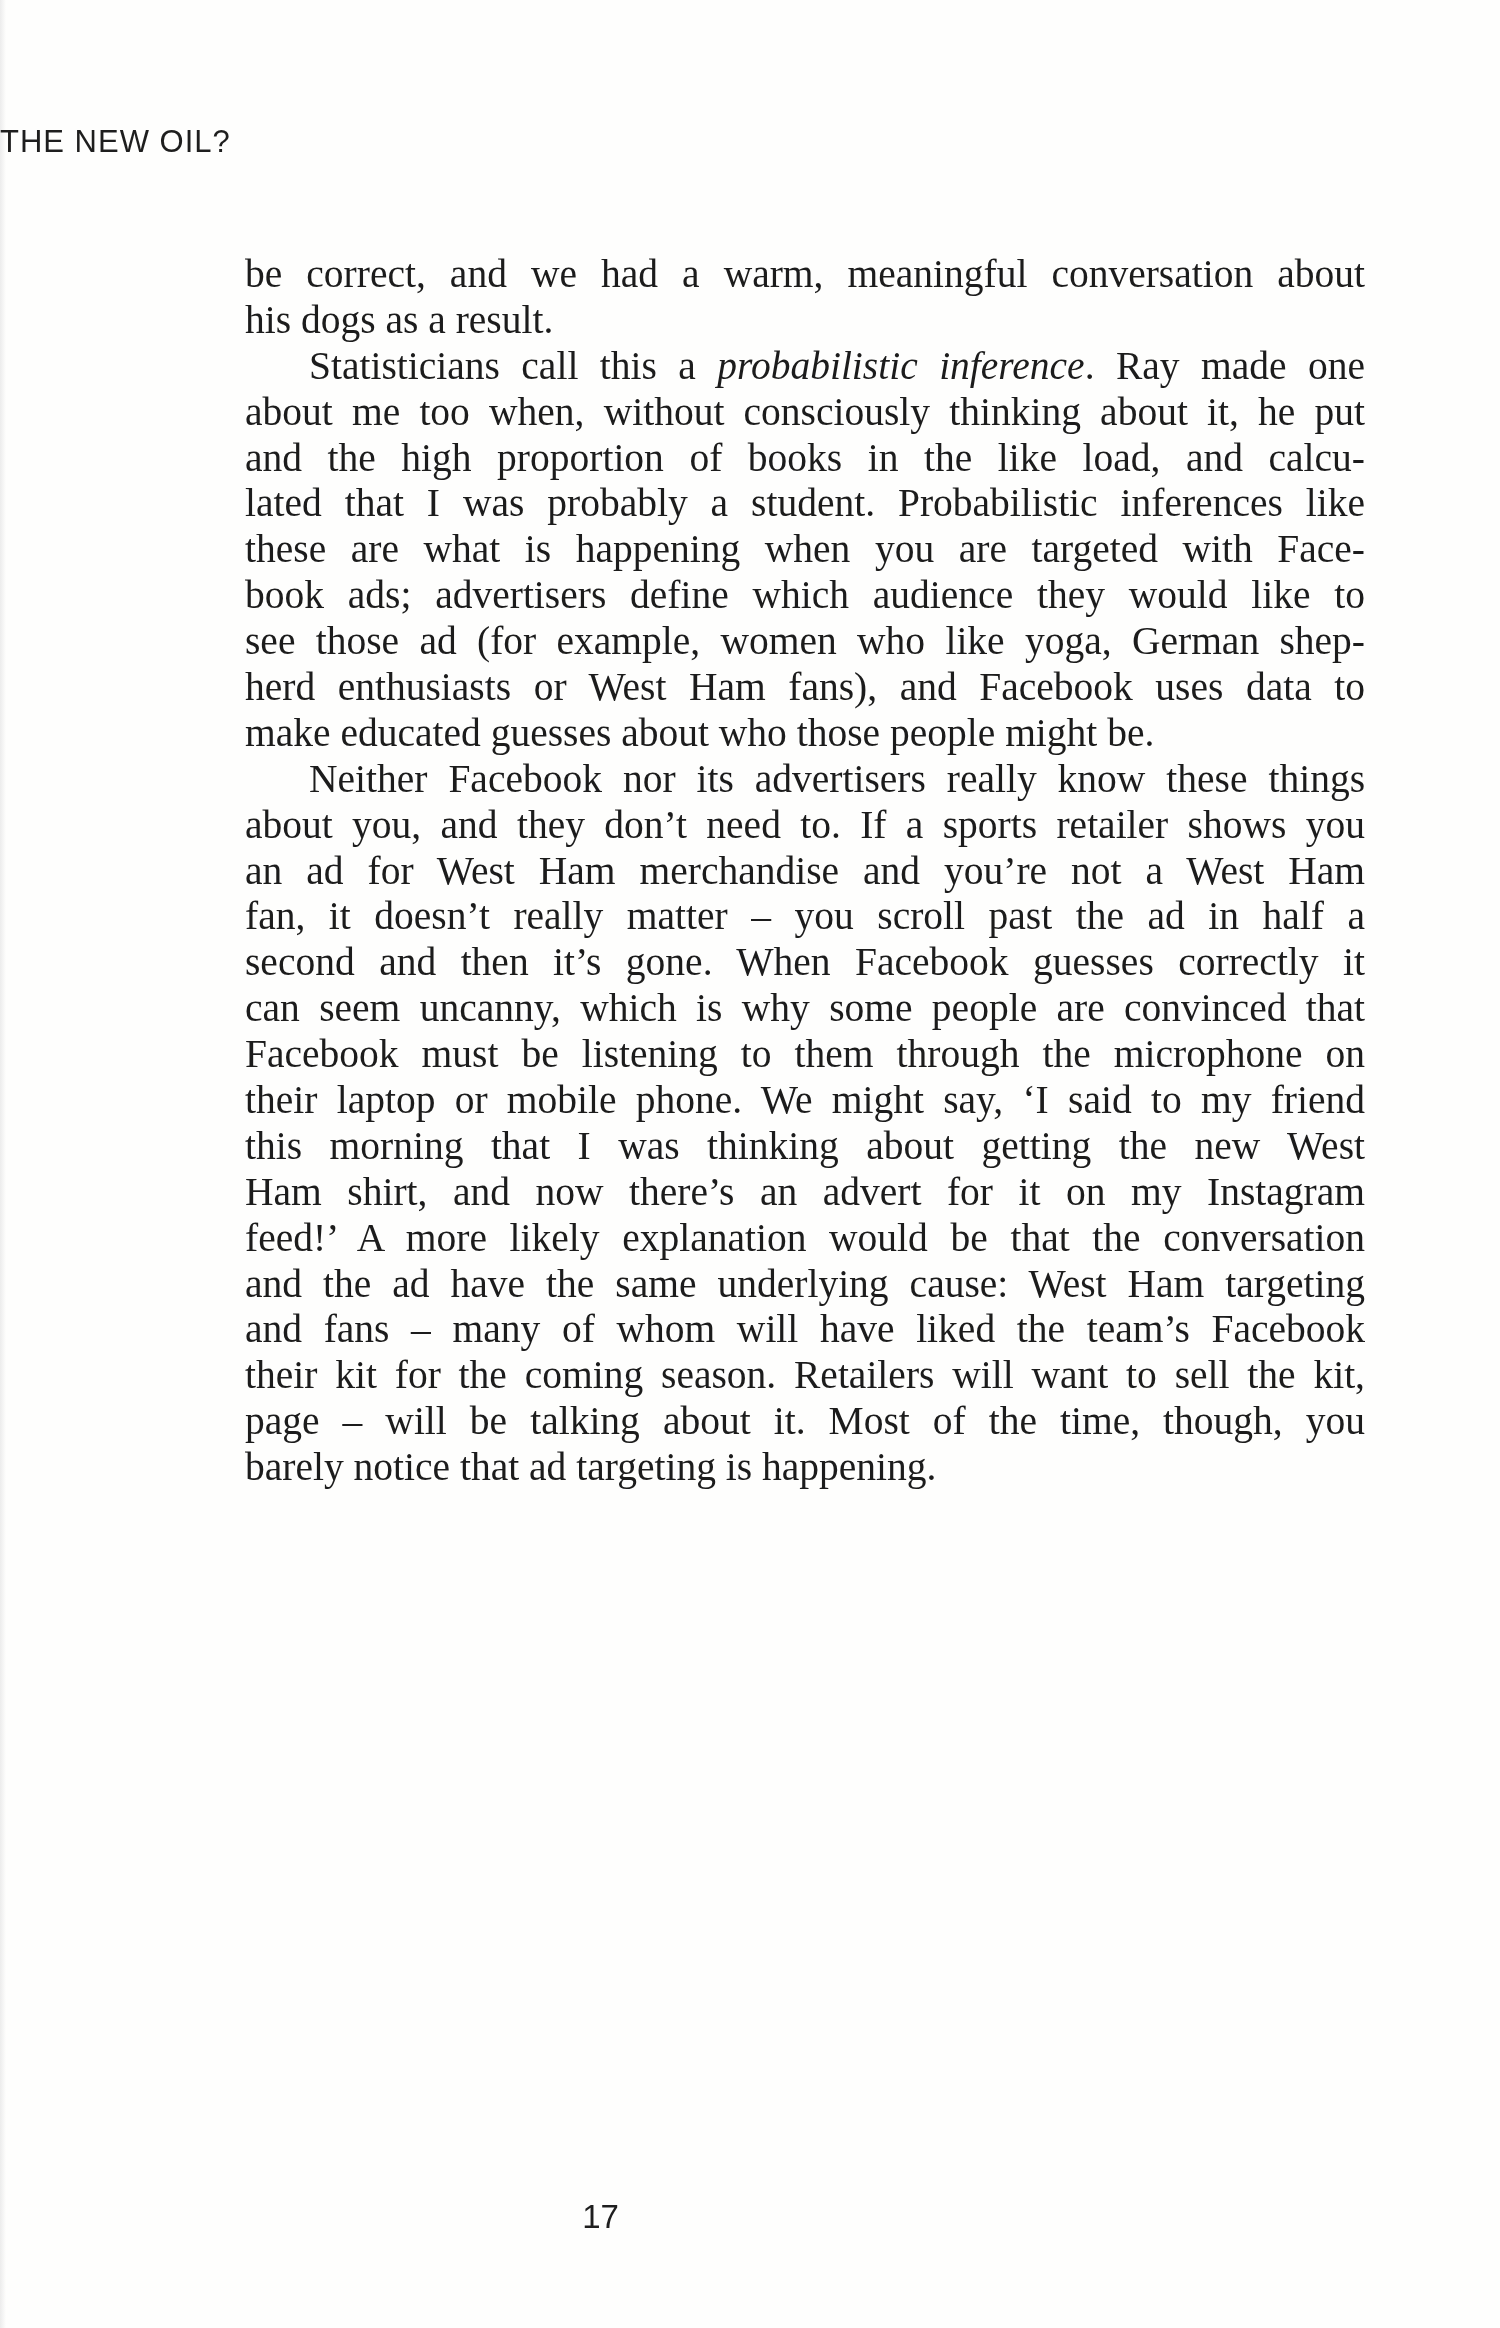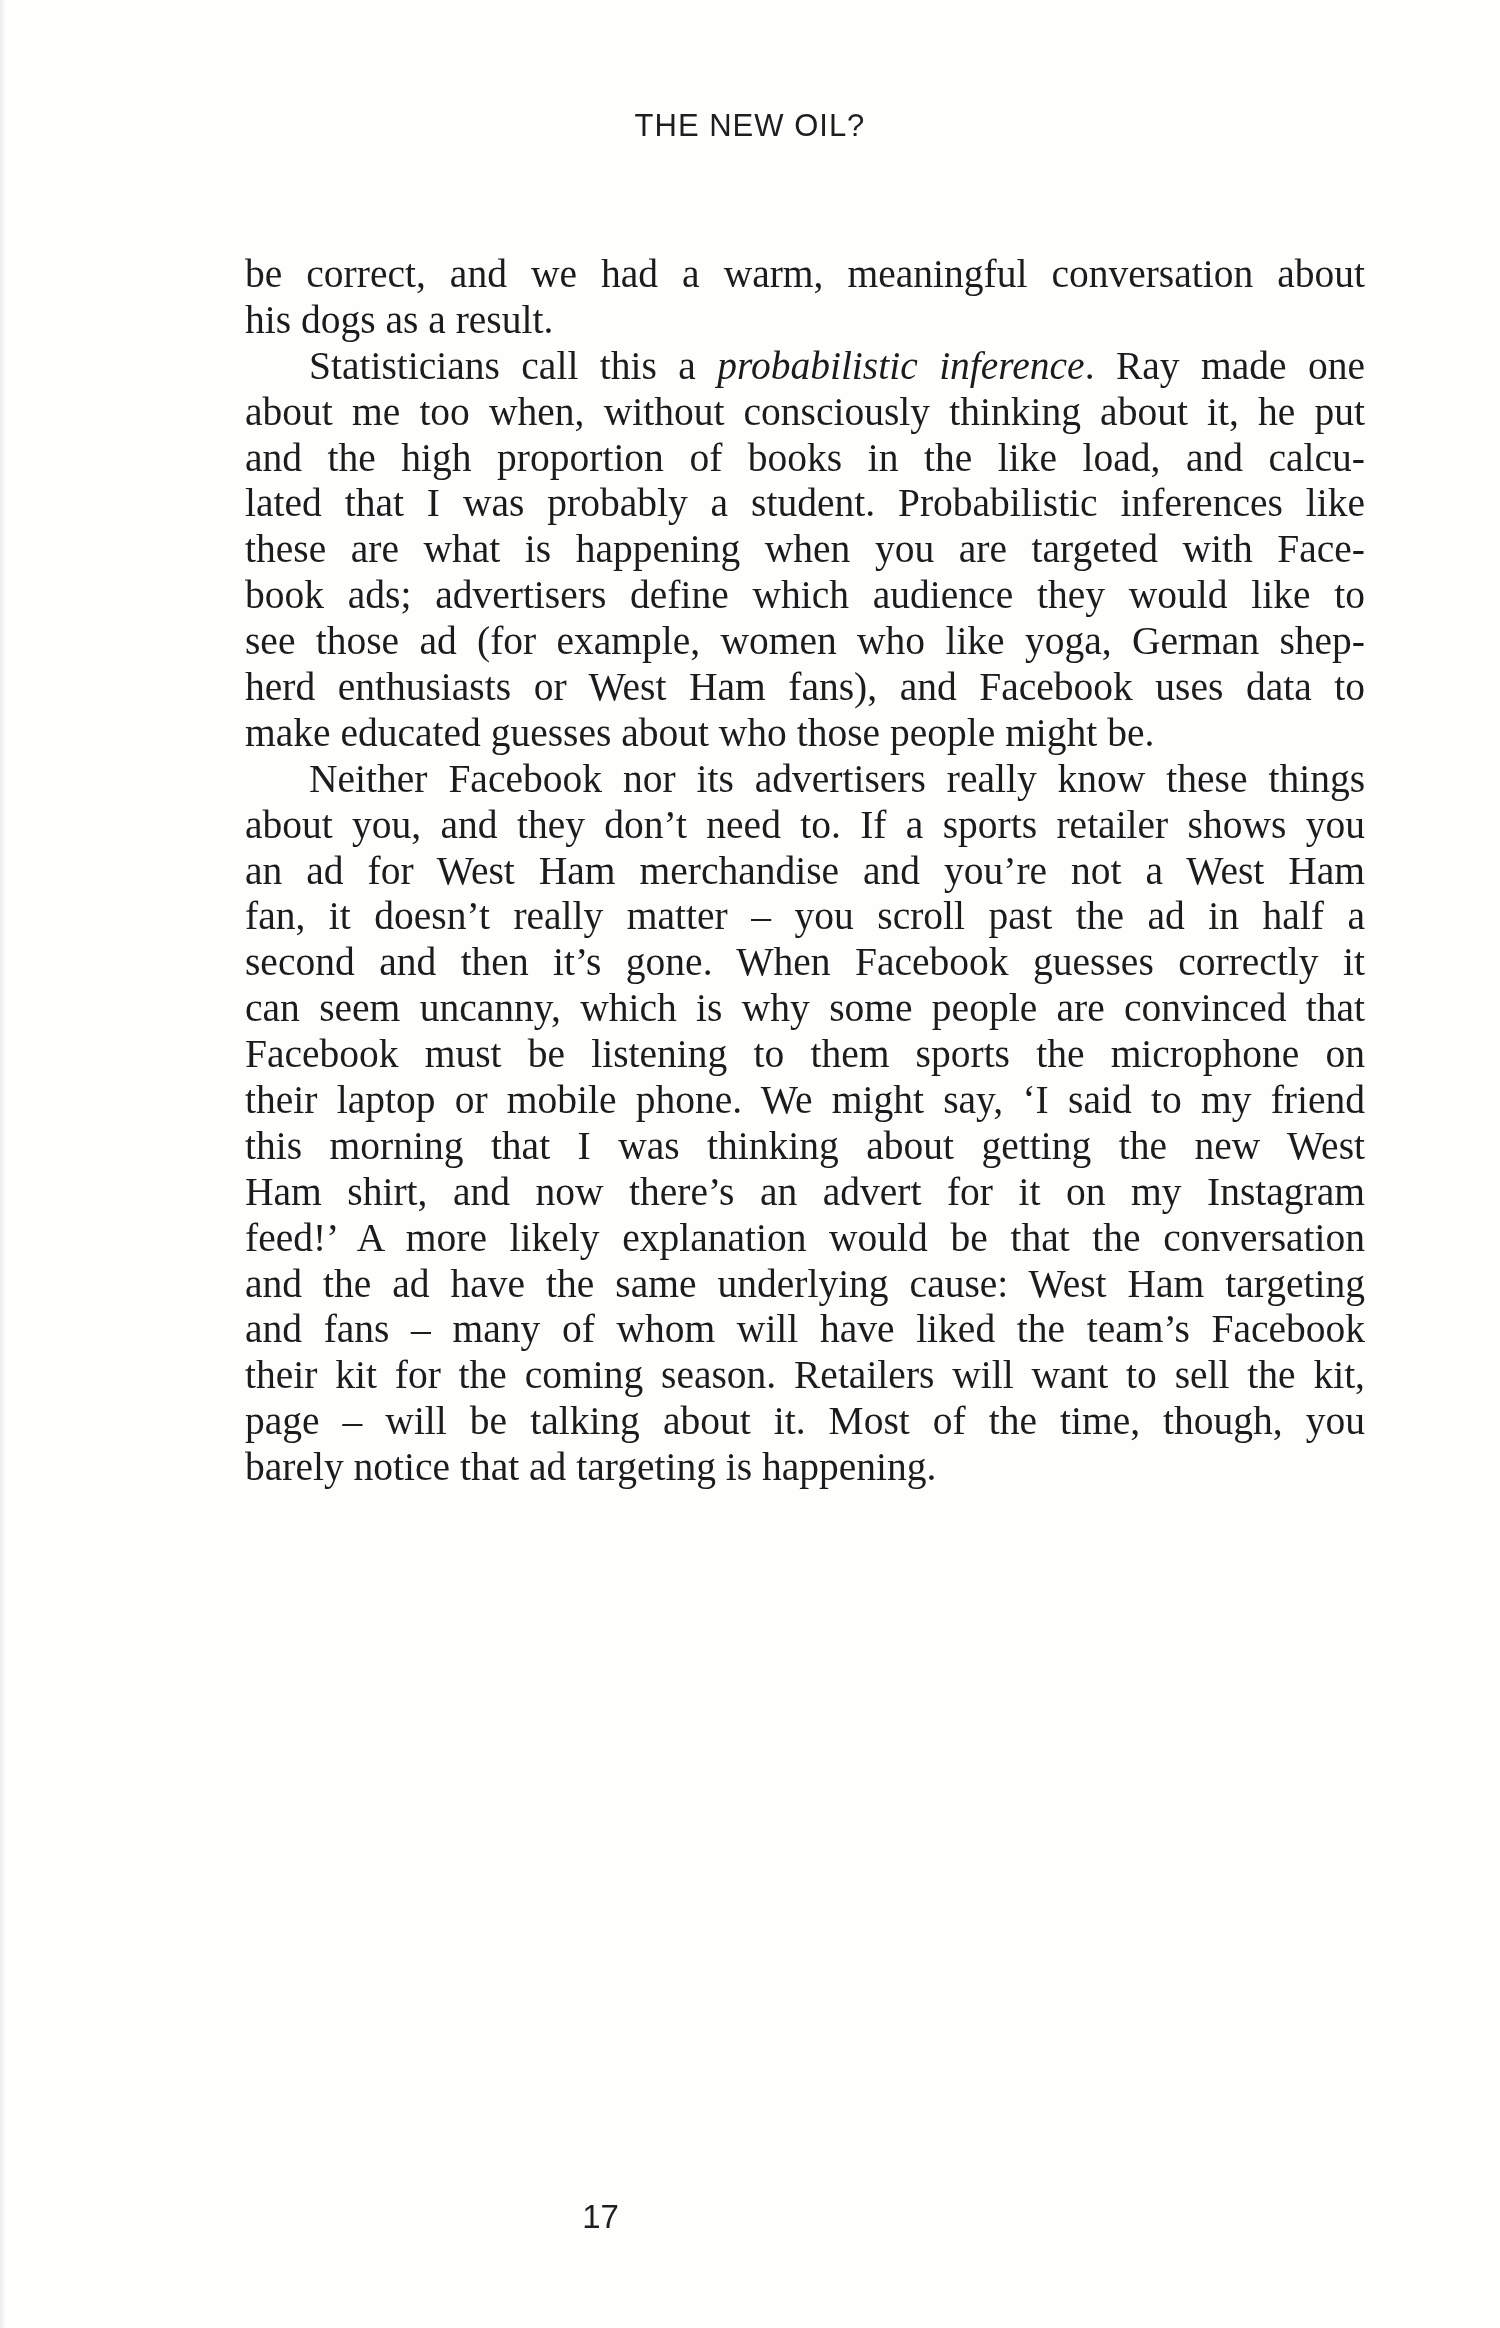--- a/index.html
+++ b/index.html
@@ -10,24 +10,24 @@
     body {
       width: 1500px;
       height: 2328px;
       position: relative;
       overflow: hidden;
       background: #fefefd;
       color: #1f1f1f;
     }
     .running-head {
       position: absolute;
-      top: 108px;
+      top: 124px;
       left: 0;
       width: 1500px;
-      text-align: center;
+      text-align: left;
       font-family: "Liberation Sans", sans-serif;
       font-size: 31px;
       letter-spacing: 1px;
       color: #1e1e1e;
     }
     .text-block {
       position: absolute;
       top: 252px;
       left: 200px;
       width: 1120px;
@@ -90,21 +90,21 @@
   <span class="line">book ads; advertisers define which audience they would like to</span>
   <span class="line">see those ad (for example, women who like yoga, German shep-</span>
   <span class="line">herd enthusiasts or West Ham fans), and Facebook uses data to</span>
   <span class="line last">make educated guesses about who those people might be.</span>
   <span class="line indent">Neither Facebook nor its advertisers really know these things</span>
   <span class="line">about you, and they don’t need to. If a sports retailer shows you</span>
   <span class="line">an ad for West Ham merchandise and you’re not a West Ham</span>
   <span class="line">fan, it doesn’t really matter – you scroll past the ad in half a</span>
   <span class="line">second and then it’s gone. When Facebook guesses correctly it</span>
   <span class="line">can seem uncanny, which is why some people are convinced that</span>
-  <span class="line">Facebook must be listening to them sports the microphone on</span>
+  <span class="line">Facebook must be listening to them through the microphone on</span>
   <span class="line">their laptop or mobile phone. We might say, ‘I said to my friend</span>
   <span class="line">this morning that I was thinking about getting the new West</span>
   <span class="line">Ham shirt, and now there’s an advert for it on my Instagram</span>
   <span class="line">feed!’ A more likely explanation would be that the conversation</span>
   <span class="line">and the ad have the same underlying cause: West Ham targeting</span>
   <span class="line">and fans – many of whom will have liked the team’s Facebook</span>
   <span class="line">their kit for the coming season. Retailers will want to sell the kit,</span>
   <span class="line">page – will be talking about it. Most of the time, though, you</span>
   <span class="line last">barely notice that ad targeting is happening.</span>
 </div>

